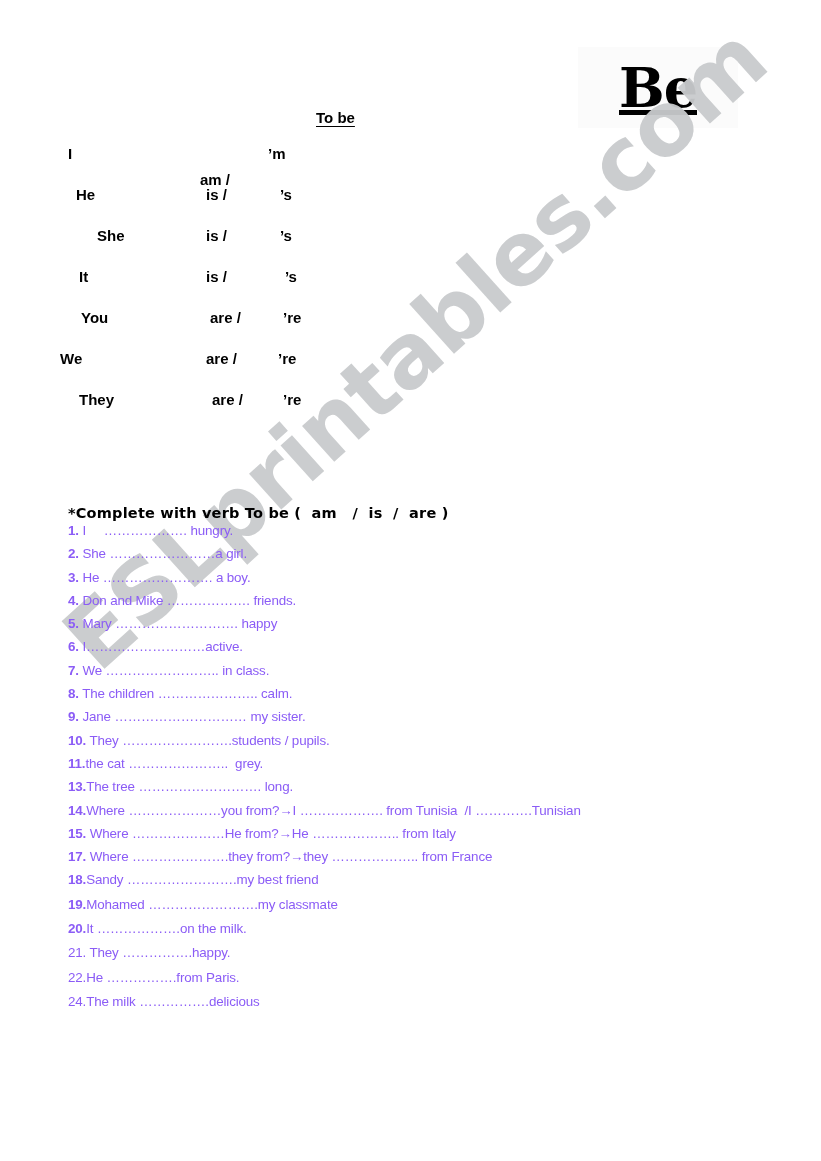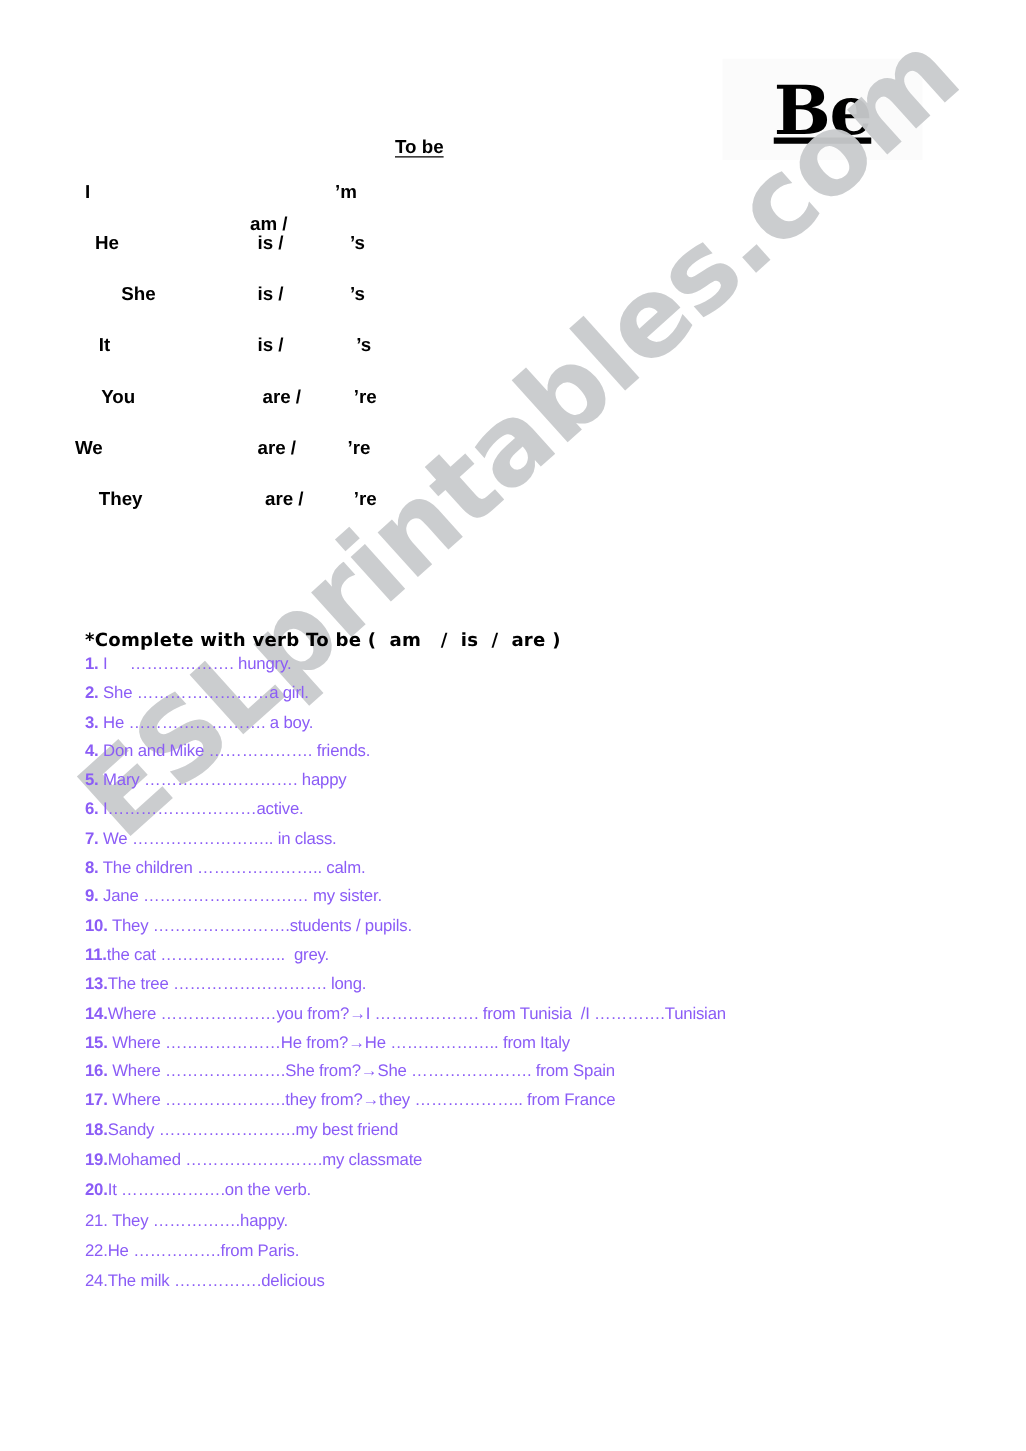--- a/index.html
+++ b/index.html
@@ -220,23 +220,22 @@
       <div class="ex-line"><span class="ex-num">5.</span><span class="ex-body"> Mary ………………………. happy</span></div>
       <div class="ex-line"><span class="ex-num">6.</span><span class="ex-body"> I………………………active.</span></div>
       <div class="ex-line"><span class="ex-num">7.</span><span class="ex-body"> We …………………….. in class.</span></div>
       <div class="ex-line"><span class="ex-num">8.</span><span class="ex-body"> The children ………………….. calm.</span></div>
       <div class="ex-line"><span class="ex-num">9.</span><span class="ex-body"> Jane ………………………… my sister.</span></div>
       <div class="ex-line"><span class="ex-num">10.</span><span class="ex-body"> They …………………….students / pupils.</span></div>
       <div class="ex-line"><span class="ex-num">11.</span><span class="ex-body">the cat …………………..  grey.</span></div>
       <div class="ex-line"><span class="ex-num">13.</span><span class="ex-body">The tree ………………………. long.</span></div>
       <div class="ex-line"><span class="ex-num">14.</span><span class="ex-body">Where …………………you from?→I ………………. from Tunisia  /I ………….Tunisian</span></div>
       <div class="ex-line"><span class="ex-num">15.</span><span class="ex-body"> Where …………………He from?→He ……………….. from Italy</span></div>
-      <div class="ex-line"><span class="ex-num">16.</span><span class="ex-body"> Where ………………….She from?→She …………………. from Spain</span></div>
       <div class="ex-line"><span class="ex-num">17.</span><span class="ex-body"> Where ………………….they from?→they ……………….. from France</span></div>
       <div class="ex-line wide"><span class="ex-num">18.</span><span class="ex-body">Sandy …………………….my best friend</span></div>
       <div class="ex-line wide"><span class="ex-num">19.</span><span class="ex-body">Mohamed …………………….my classmate</span></div>
-      <div class="ex-line wide"><span class="ex-num">20.</span><span class="ex-body">It ……………….on the verb.</span></div>
+      <div class="ex-line wide"><span class="ex-num">20.</span><span class="ex-body">It ……………….on the milk.</span></div>
       <div class="ex-line wide"><span class="ex-num plain">21.</span><span class="ex-body"> They …………….happy.</span></div>
       <div class="ex-line wide"><span class="ex-num plain">22.</span><span class="ex-body">He …………….from Paris.</span></div>
       <div class="ex-line wide"><span class="ex-num plain">24.</span><span class="ex-body">The milk …………….delicious</span></div>
     </div>
 
 </div>
 
 </body></html>

